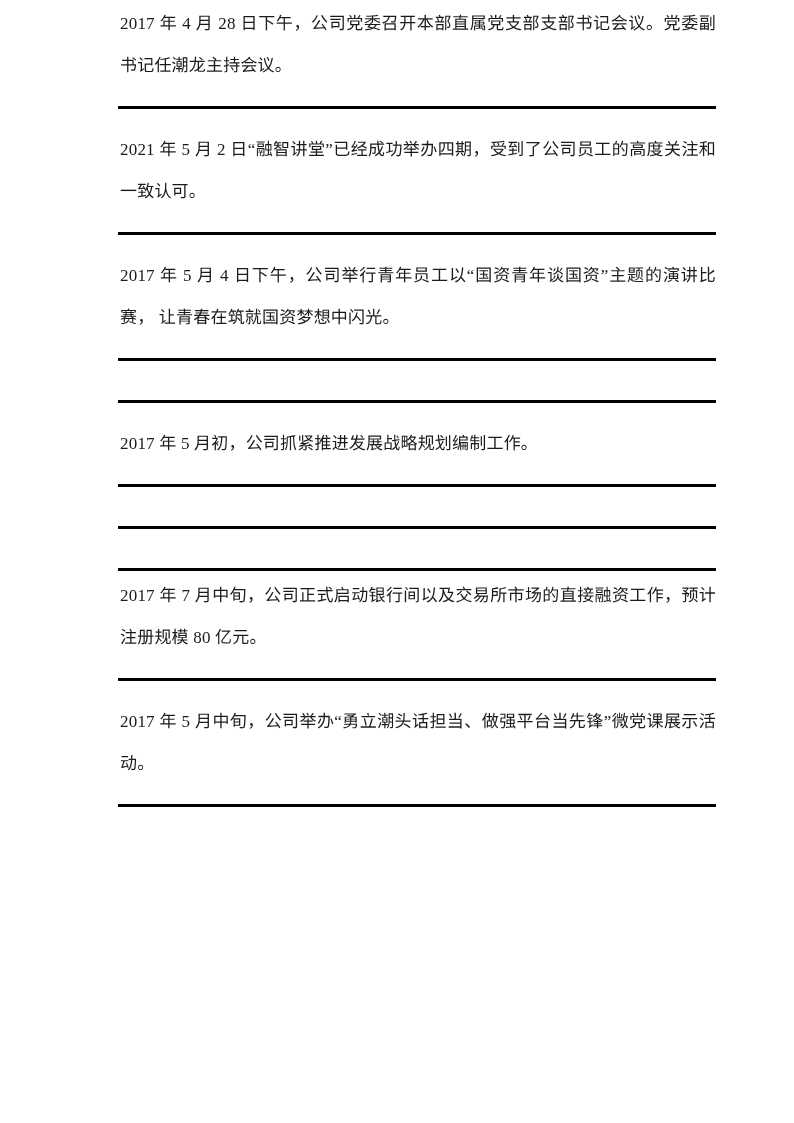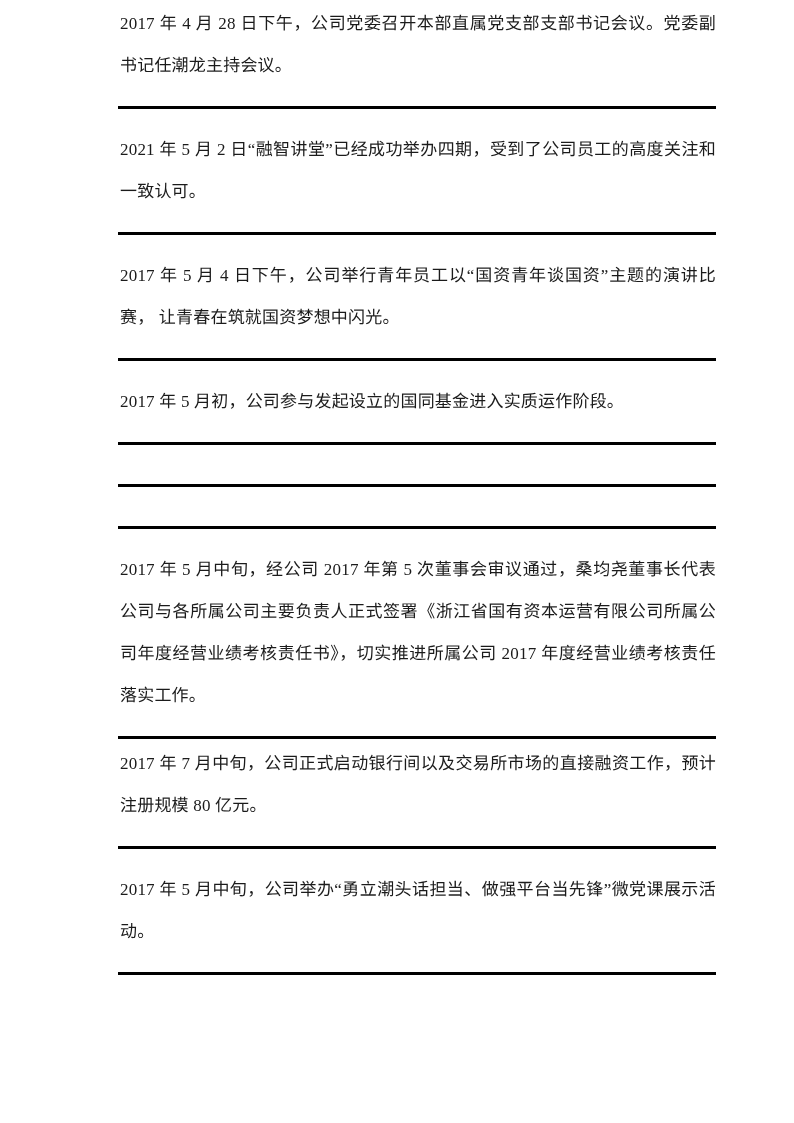--- a/index.html
+++ b/index.html
@@ -53,34 +53,33 @@
   <p class="para">2021 年 5 月 2 日“融智讲堂”已经成功举办四期，受到了公司员工的高度关注和一致认可。</p>
   <div class="divider">
       <div class="divider-line"></div>
     </div>
 
   <p class="para">2017 年 5 月 4 日下午，公司举行青年员工以“国资青年谈国资”主题的演讲比赛， 让青春在筑就国资梦想中闪光。</p>
   <div class="divider">
       <div class="divider-line"></div>
     </div>
 
-  <p class="para">2017 年 5 月初，公司参与发起设立的国同基金进入实质运作阶段。</p>
+  <div class="divider">
+      <div class="divider-line"></div>
+    </div>
+
+  <p class="para">2017 年 5 月初，公司抓紧推进发展战略规划编制工作。</p>
   <div class="divider">
       <div class="divider-line"></div>
     </div>
 
   <div class="divider">
       <div class="divider-line"></div>
     </div>
 
-  <div class="divider">
-      <div class="divider-line"></div>
-    </div>
-
-  <p class="para">2017 年 5 月中旬，经公司 2017 年第 5 次董事会审议通过，桑均尧董事长代表公司与各所属公司主要负责人正式签署《浙江省国有资本运营有限公司所属公司年度经营业绩考核责任书》，切实推进所属公司 2017 年度经营业绩考核责任落实工作。</p>
   <div class="divider">
       <div class="divider-line"></div>
     </div>
 
   <p class="para tight">2017 年 7 月中旬，公司正式启动银行间以及交易所市场的直接融资工作，预计注册规模 80 亿元。</p>
   <div class="divider">
       <div class="divider-line"></div>
     </div>
 
   <p class="para">2017 年 5 月中旬，公司举办“勇立潮头话担当、做强平台当先锋”微党课展示活动。</p>

